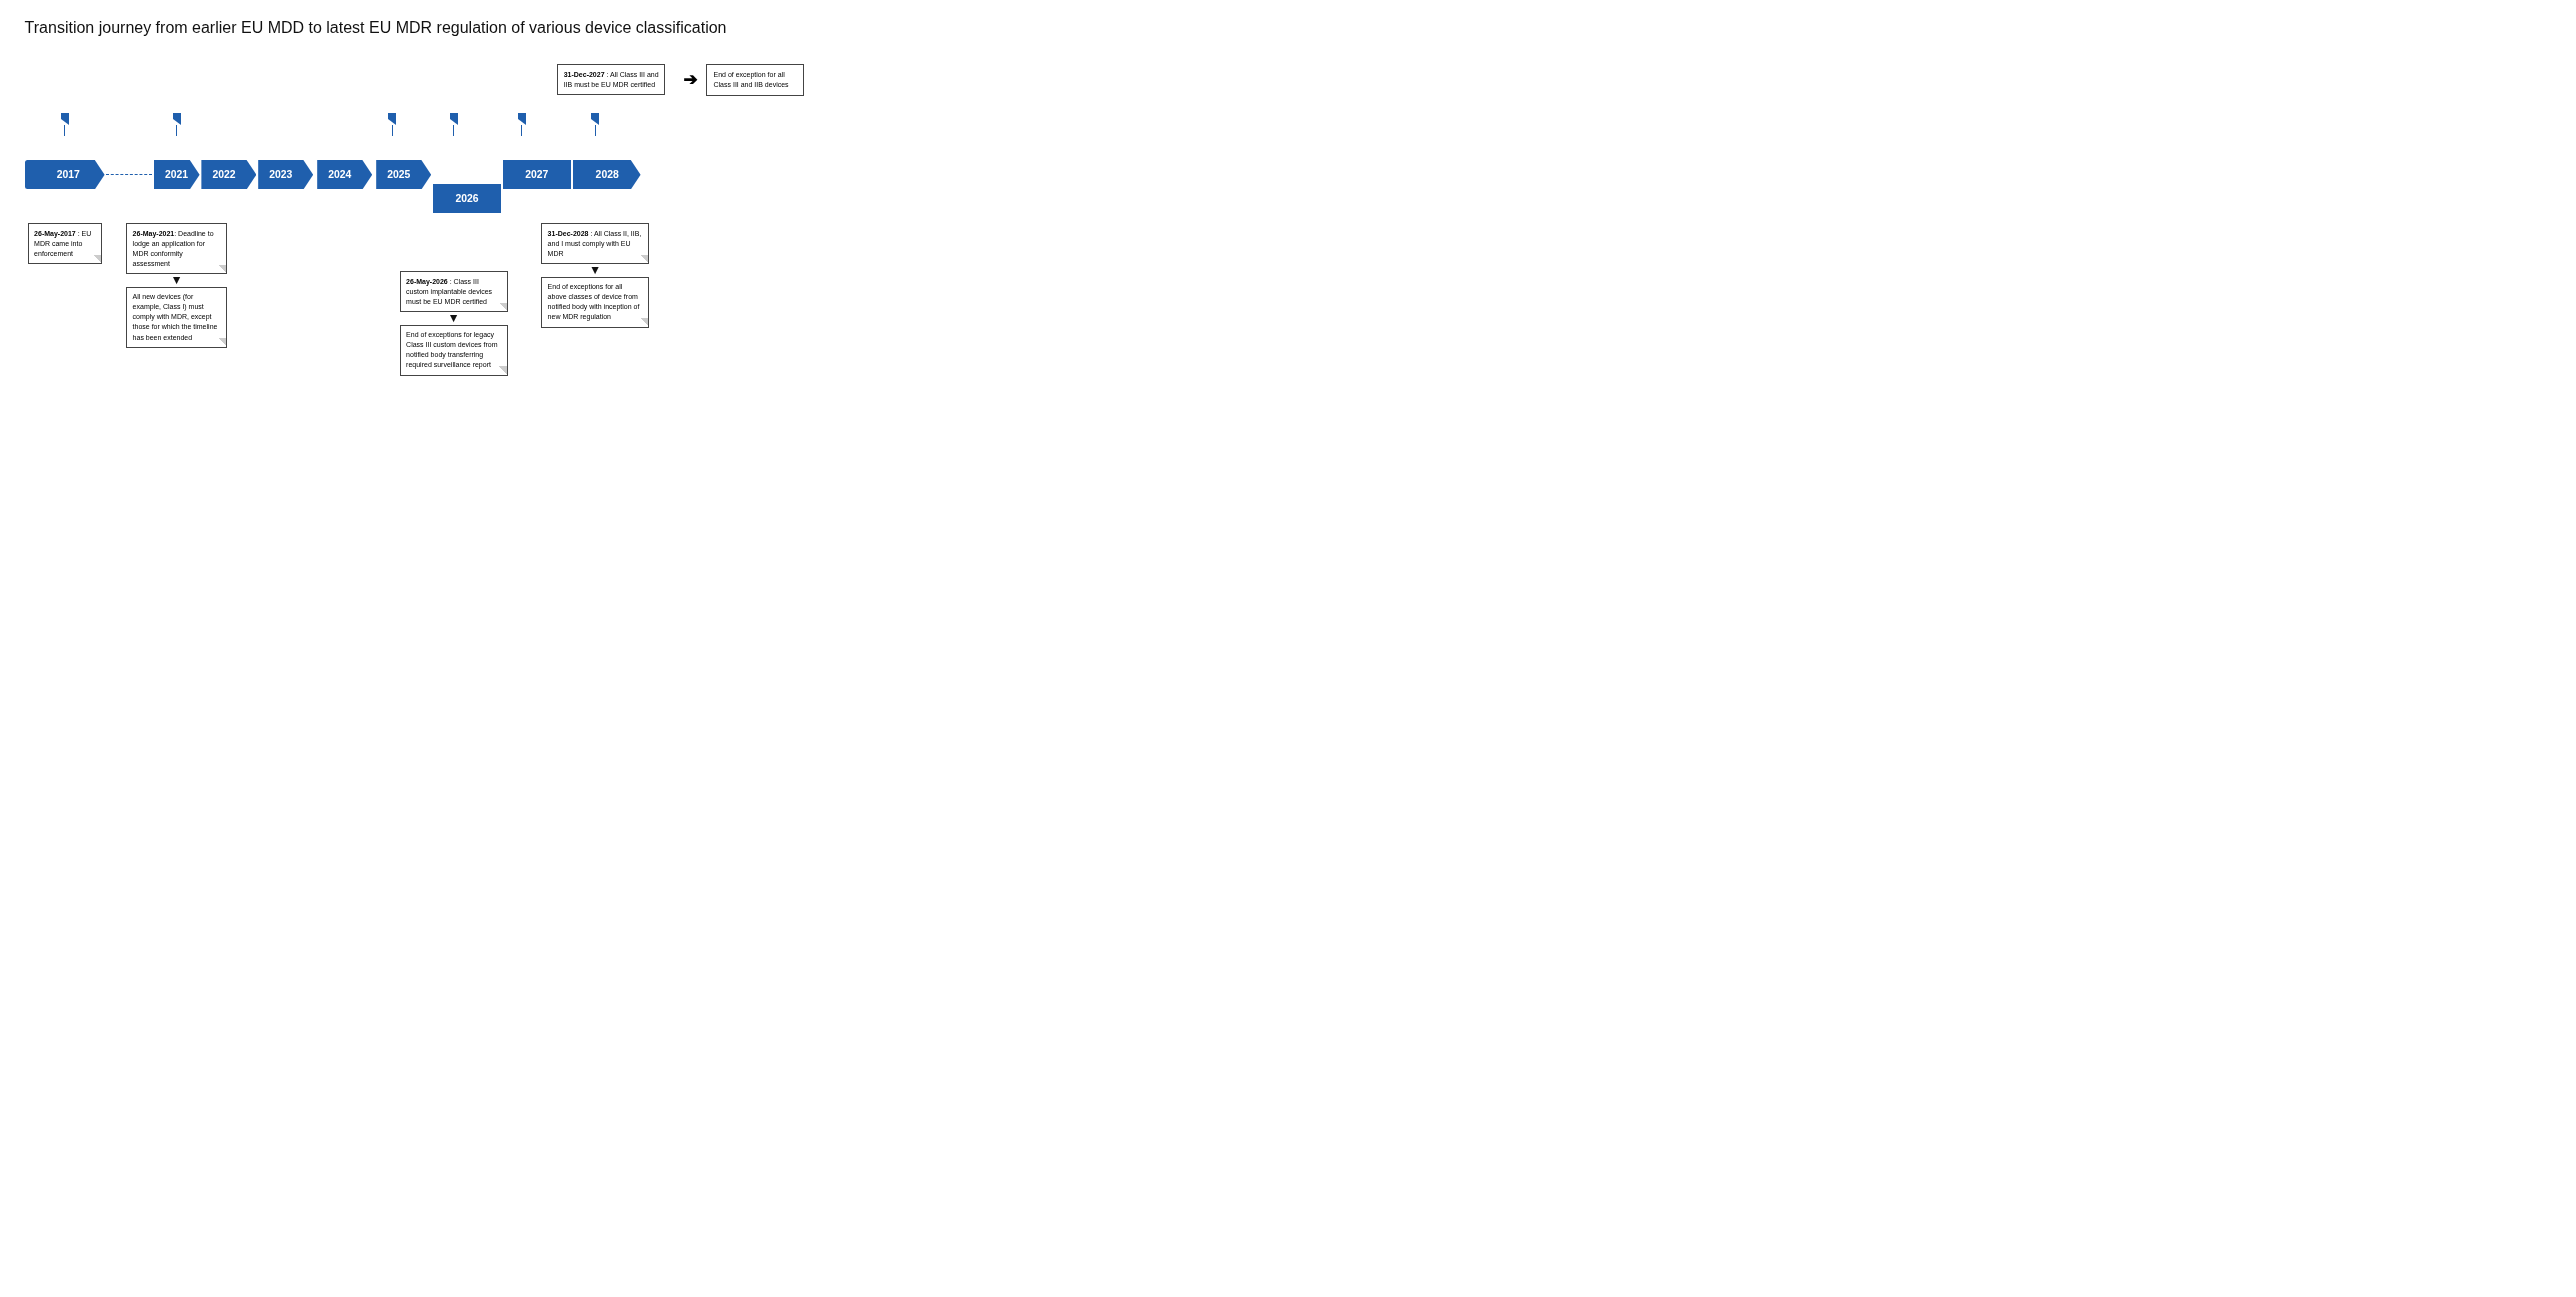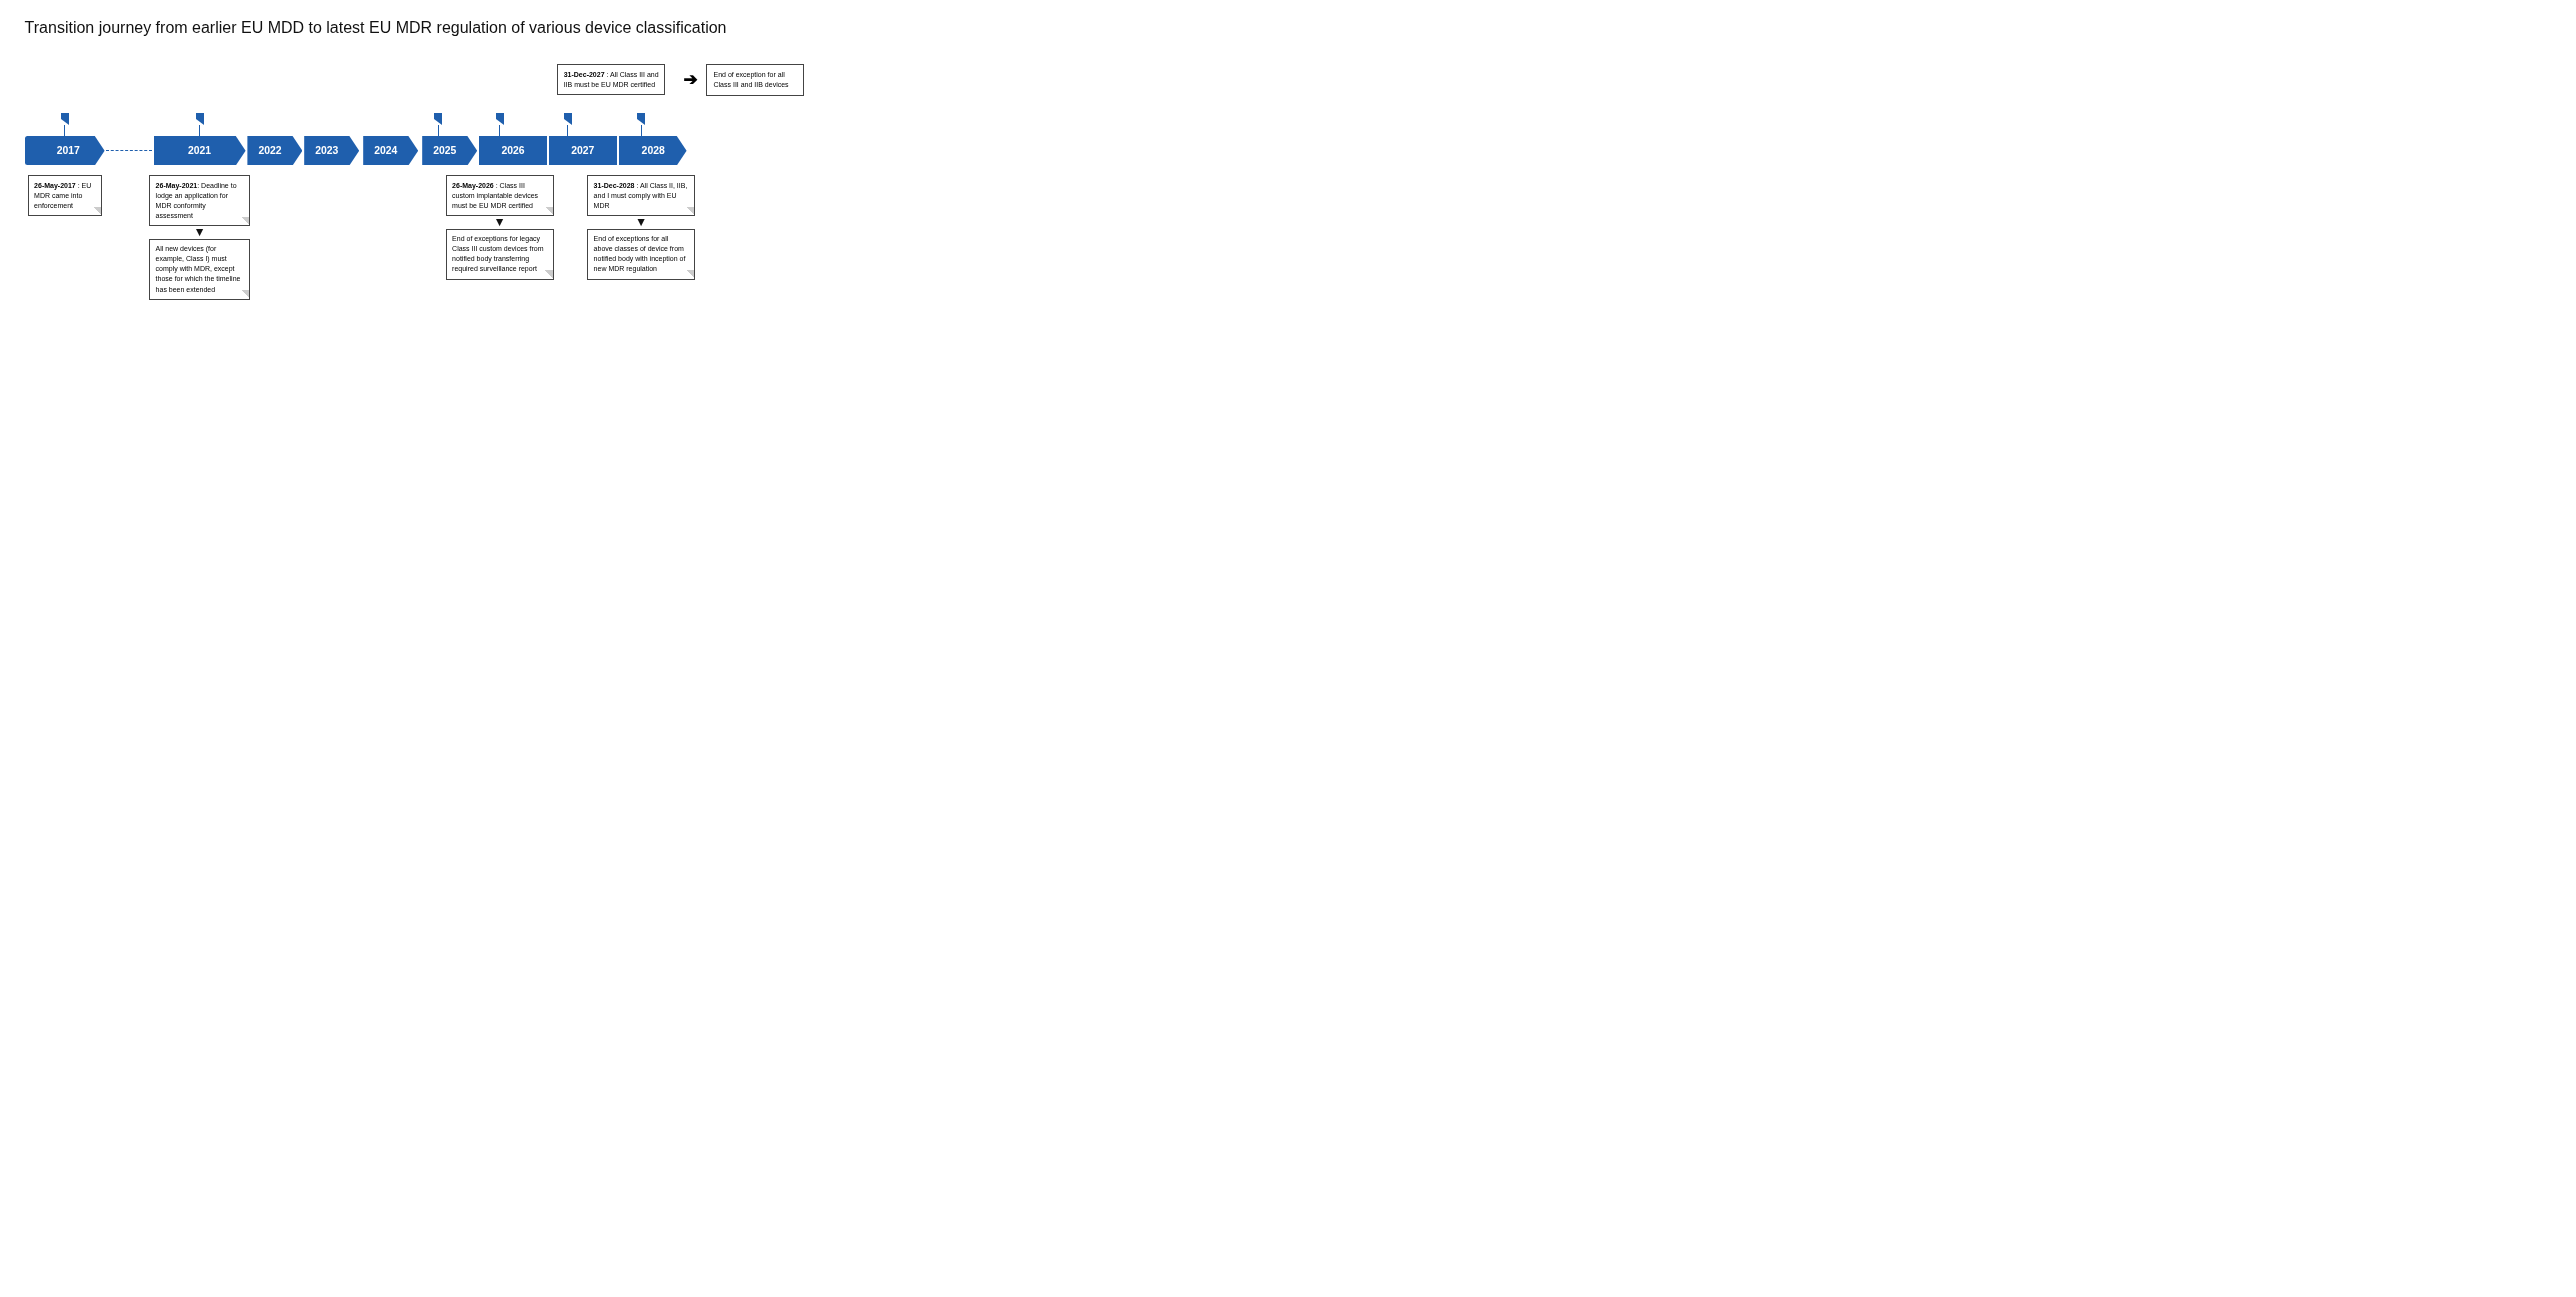--- a/index.html
+++ b/index.html
@@ -85,26 +85,26 @@
     
     .tl-cell {
       display: flex;
       flex-direction: column;
       align-items: center;
     }
 
     
     .w-2017 { width: 80px; flex-shrink: 0; }
     .w-dash  { width: 49px; flex-shrink: 0; }
-    .w-2021 { width: 92px; flex-shrink: 0; }
+    .w-2021 { width: 46px; flex-shrink: 0; }
     .w-2022 { width: 55px; flex-shrink: 0; }
     .w-2023 { width: 55px; flex-shrink: 0; text-align: right; }
     .w-2024 { width: 55px; flex-shrink: 0; }
     .w-2025 { width: 55px; flex-shrink: 0; }
-    .w-2026 { width: 68px; flex-shrink: 0; }
+    .w-2026 { width: 68px; flex-shrink: 0; margin-top: 48px; }
     .w-2027 { width: 68px; flex-shrink: 0; }
     .w-2028 { width: 68px; flex-shrink: 0; padding-left: 11px; }
 
     .tl-flags .tl-cell { justify-content: flex-end; }
 
     .flag-pole {
       display: flex;
       flex-direction: column;
       align-items: center;
     }

